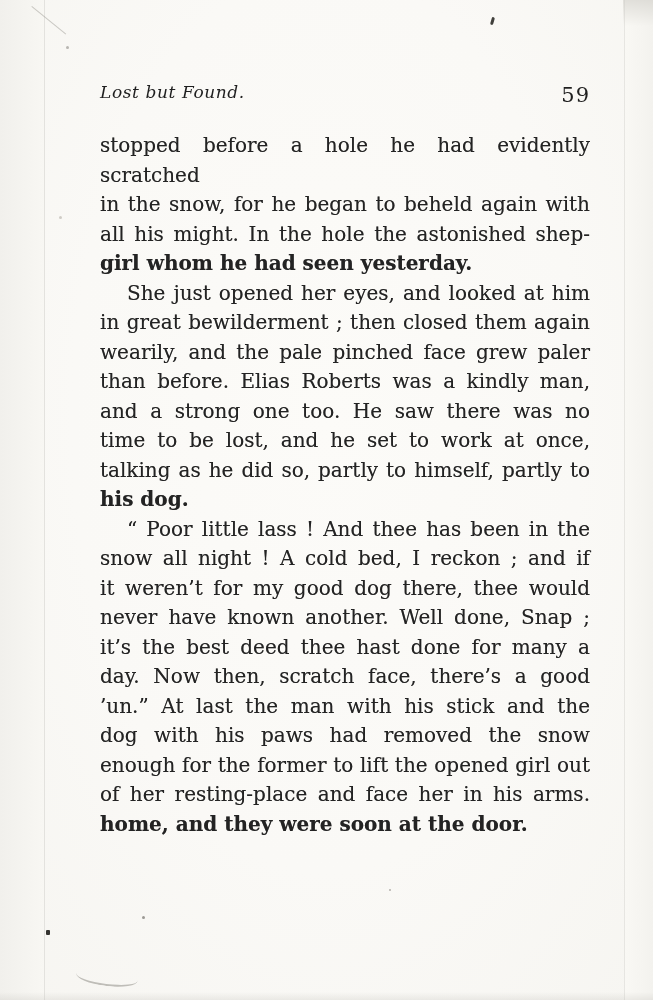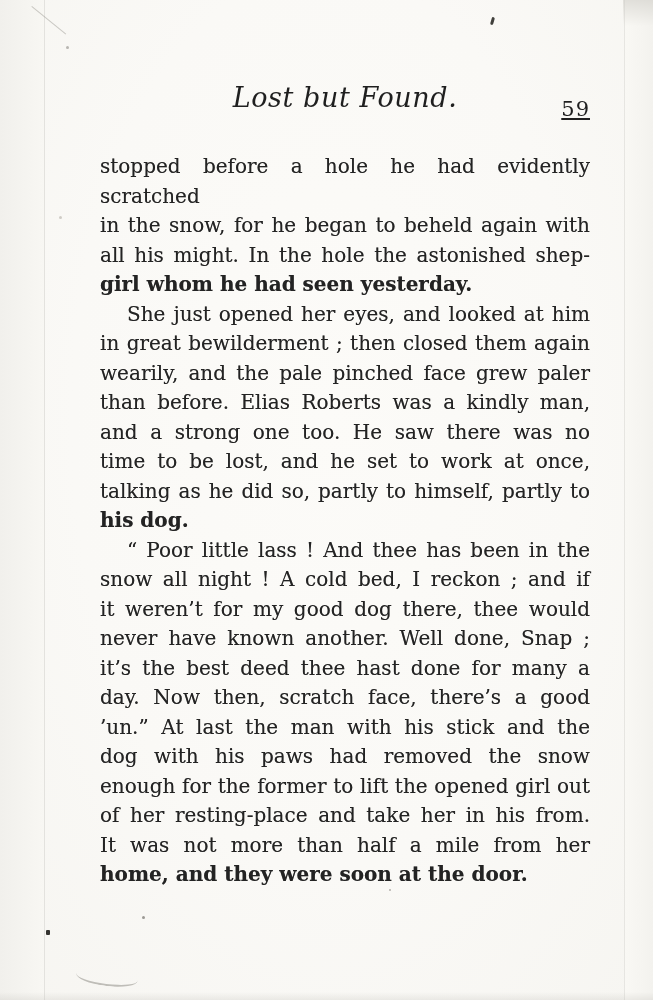--- a/index.html
+++ b/index.html
@@ -36,36 +36,35 @@
   .bottom-shade {
     position: absolute; left: 0; bottom: 0; width: 100%; height: 8px;
     background: linear-gradient(to top, rgba(190,188,182,0.25), rgba(250,249,246,0));
   }
 
   
   .running-head {
     position: absolute; left: 100px; top: 82px; width: 490px; height: 30px;
   }
   .head-title {
-    position: absolute; left: 0; right: 0; text-align: center;
-    font-style: italic; font-size: 27px; letter-spacing: 0.6px;
+    position: absolute; left: 0; right: 0; 
+    font-style: italic; font-size: 17px; letter-spacing: 0.6px;
     color: #1f1f1f;
   }
   .page-number {
-    position: absolute; right: 0; top: 15px;
-    font-size: 21px; letter-spacing: 1px; color: #1f1f1f; text-decoration: underline;
+    position: absolute; right: 0; top: 1px;
+    font-size: 21px; letter-spacing: 1px; color: #1f1f1f;
   }
 
   
   .text-column {
     position: absolute; left: 100px; top: 131px; width: 490px;
     font-size: 20px; line-height: 29.5px;
     text-rendering: optimizeLegibility;
     text-shadow: 0 0 0.5px rgba(30, 30, 30, 0.45);
-    margin-top: 21px;
   }
   .paragraph { margin: 0; }
   .line {
     text-align: justify;
     text-align-last: justify;
     white-space: normal;
   }
   .line.last { text-align-last: left; font-weight: bold; }
   .line.indented { text-indent: 27px; }
 
@@ -135,19 +134,18 @@
       <div class="paragraph">
         <div class="line indented">“ Poor little lass !  And thee has been in the</div>
         <div class="line">snow all night !  A cold bed, I reckon ; and if</div>
         <div class="line">it weren’t for my good dog there, thee would</div>
         <div class="line">never have known another.  Well done, Snap ;</div>
         <div class="line">it’s the best deed thee hast done for many a</div>
         <div class="line">day.  Now then, scratch face, there’s a good</div>
         <div class="line">’un.”  At last the man with his stick and the</div>
         <div class="line">dog with his paws had removed the snow</div>
         <div class="line">enough for the former to lift the opened girl out</div>
-        <div class="line">of her resting-place and take her in his from.</div>
-        <div class="line">It was not more than half a mile from her</div>
+        <div class="line">of her resting-place and face her in his arms.</div>
         <div class="line last">home, and they were soon at the door.</div>
       </div>
     </div>
 
 </div>
 
 </body></html>

